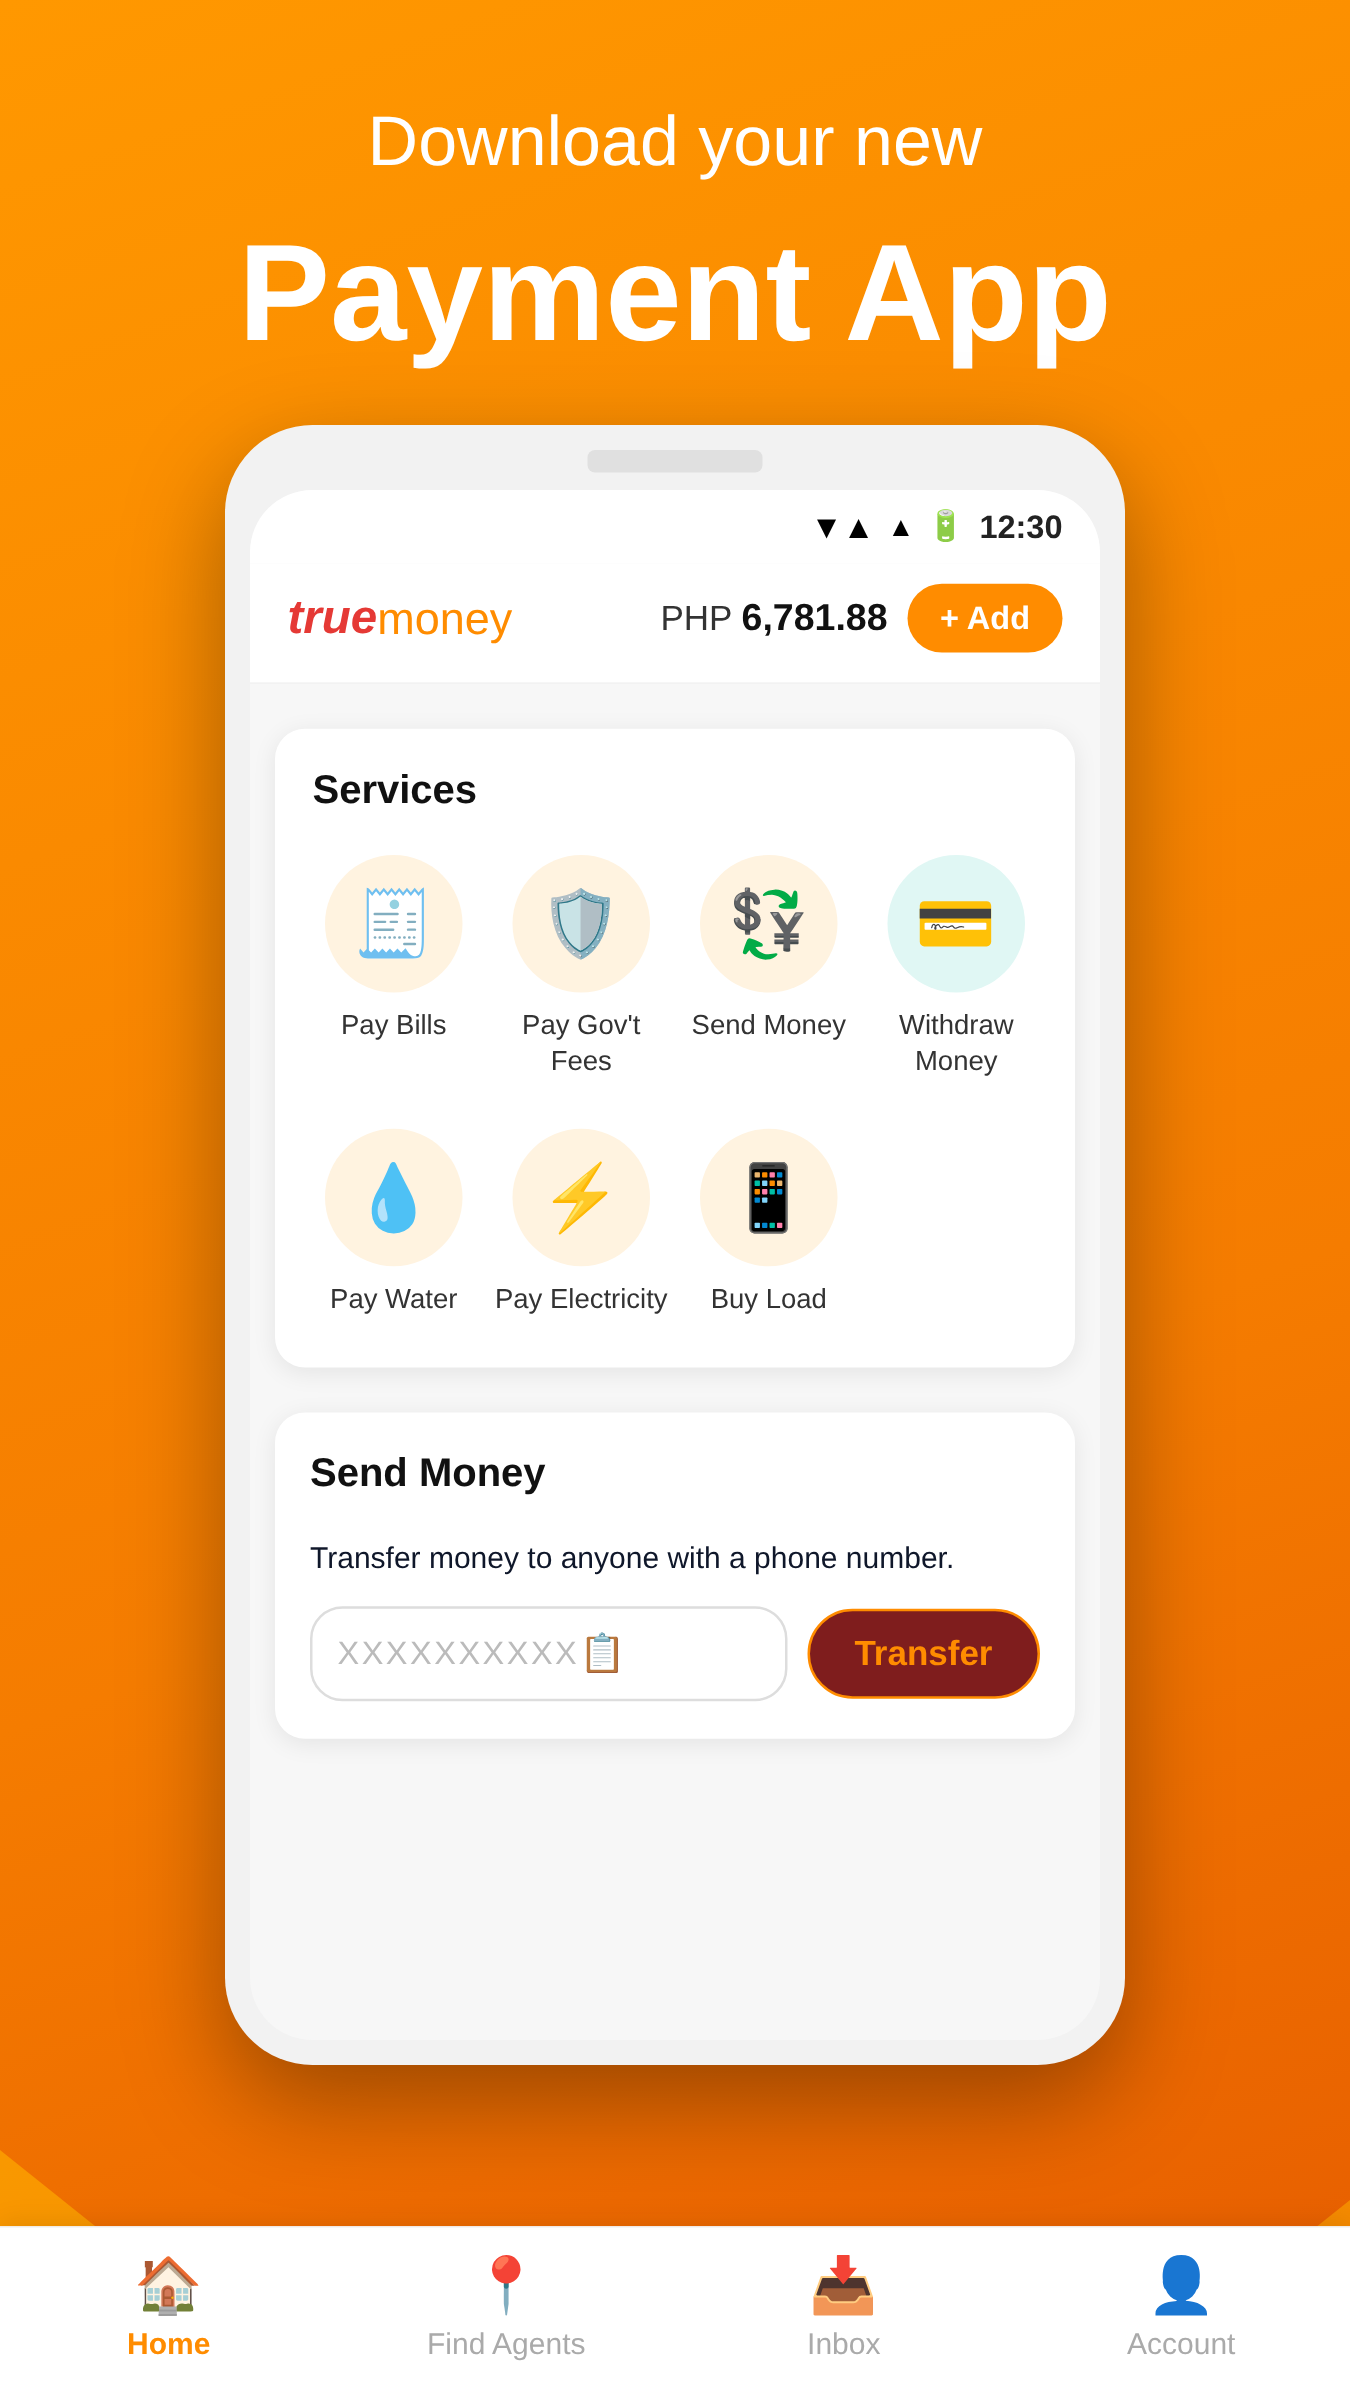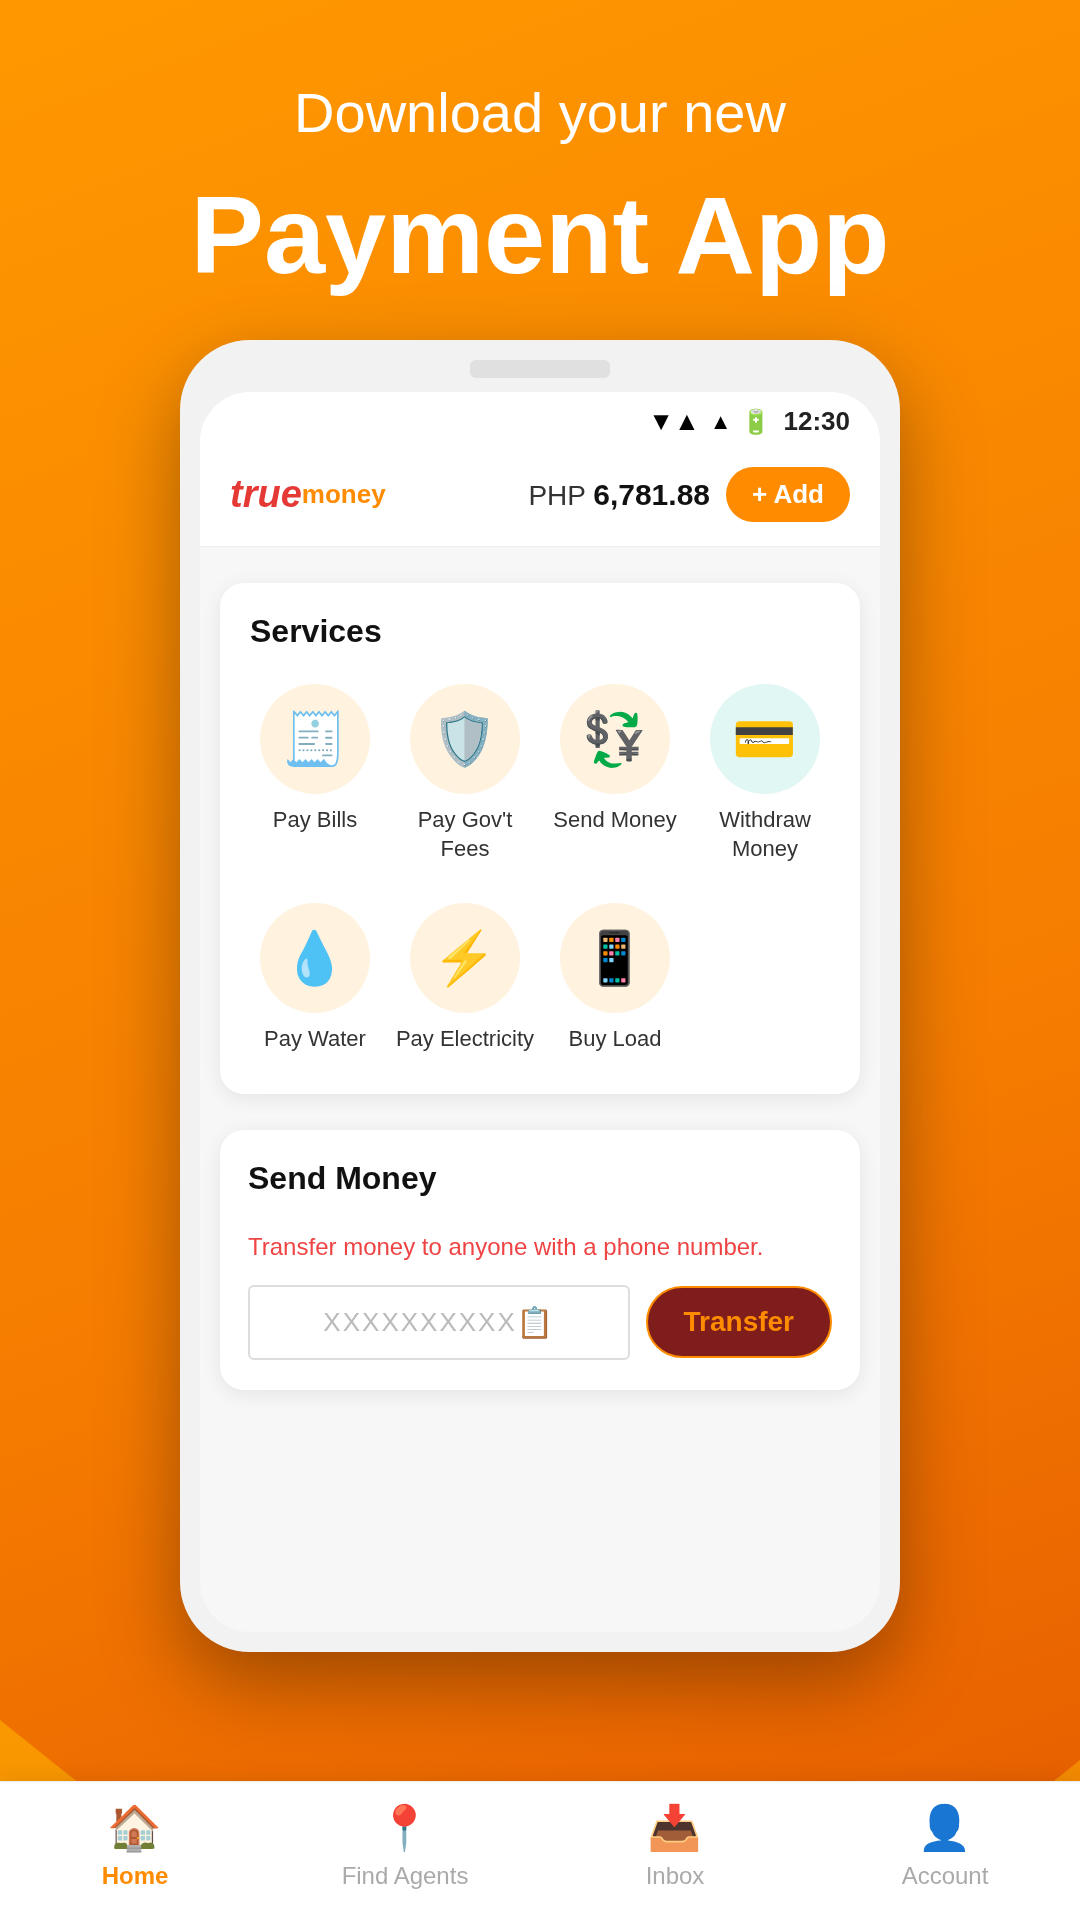--- a/index.html
+++ b/index.html
@@ -101,22 +101,22 @@
       gap: 0;
     }
     .logo-true {
       color: #E53935;
       font-size: 38px;
       font-weight: 900;
       font-style: italic;
     }
     .logo-money {
       color: #FF8C00;
-      font-size: 26px;
-      font-weight: 700;
+      font-size: 36px;
+      font-weight: 400;
     }
     .balance-section {
       display: flex;
       align-items: center;
       gap: 16px;
     }
     .balance-text {
       font-size: 28px;
       color: #333;
     }
@@ -200,37 +200,37 @@
       box-shadow: 0 4px 20px rgba(0,0,0,0.08);
     }
     .send-money-title {
       font-size: 32px;
       font-weight: 800;
       color: #111;
       margin-bottom: 10px;
     }
     .send-money-desc {
       font-size: 24px;
-      color: #ef4444;
+      color: #0f172a;
       margin-bottom: 24px;
       margin-top: 36px;
     }
     .send-money-input-row {
       display: flex;
       gap: 16px;
       align-items: center;
     }
     .phone-input-box {
       flex: 1;
       border: 2px solid #ddd;
-      border-radius: 6px;
+      border-radius: 26px;
       padding: 18px 20px;
       display: flex;
       align-items: center;
-      justify-content: center;
+      justify-content: flex-start;
     }
     .phone-input-text {
       font-size: 26px;
       color: #bbb;
       letter-spacing: 2px;
     }
     .contact-icon {
       font-size: 30px;
       color: #555;
     }

